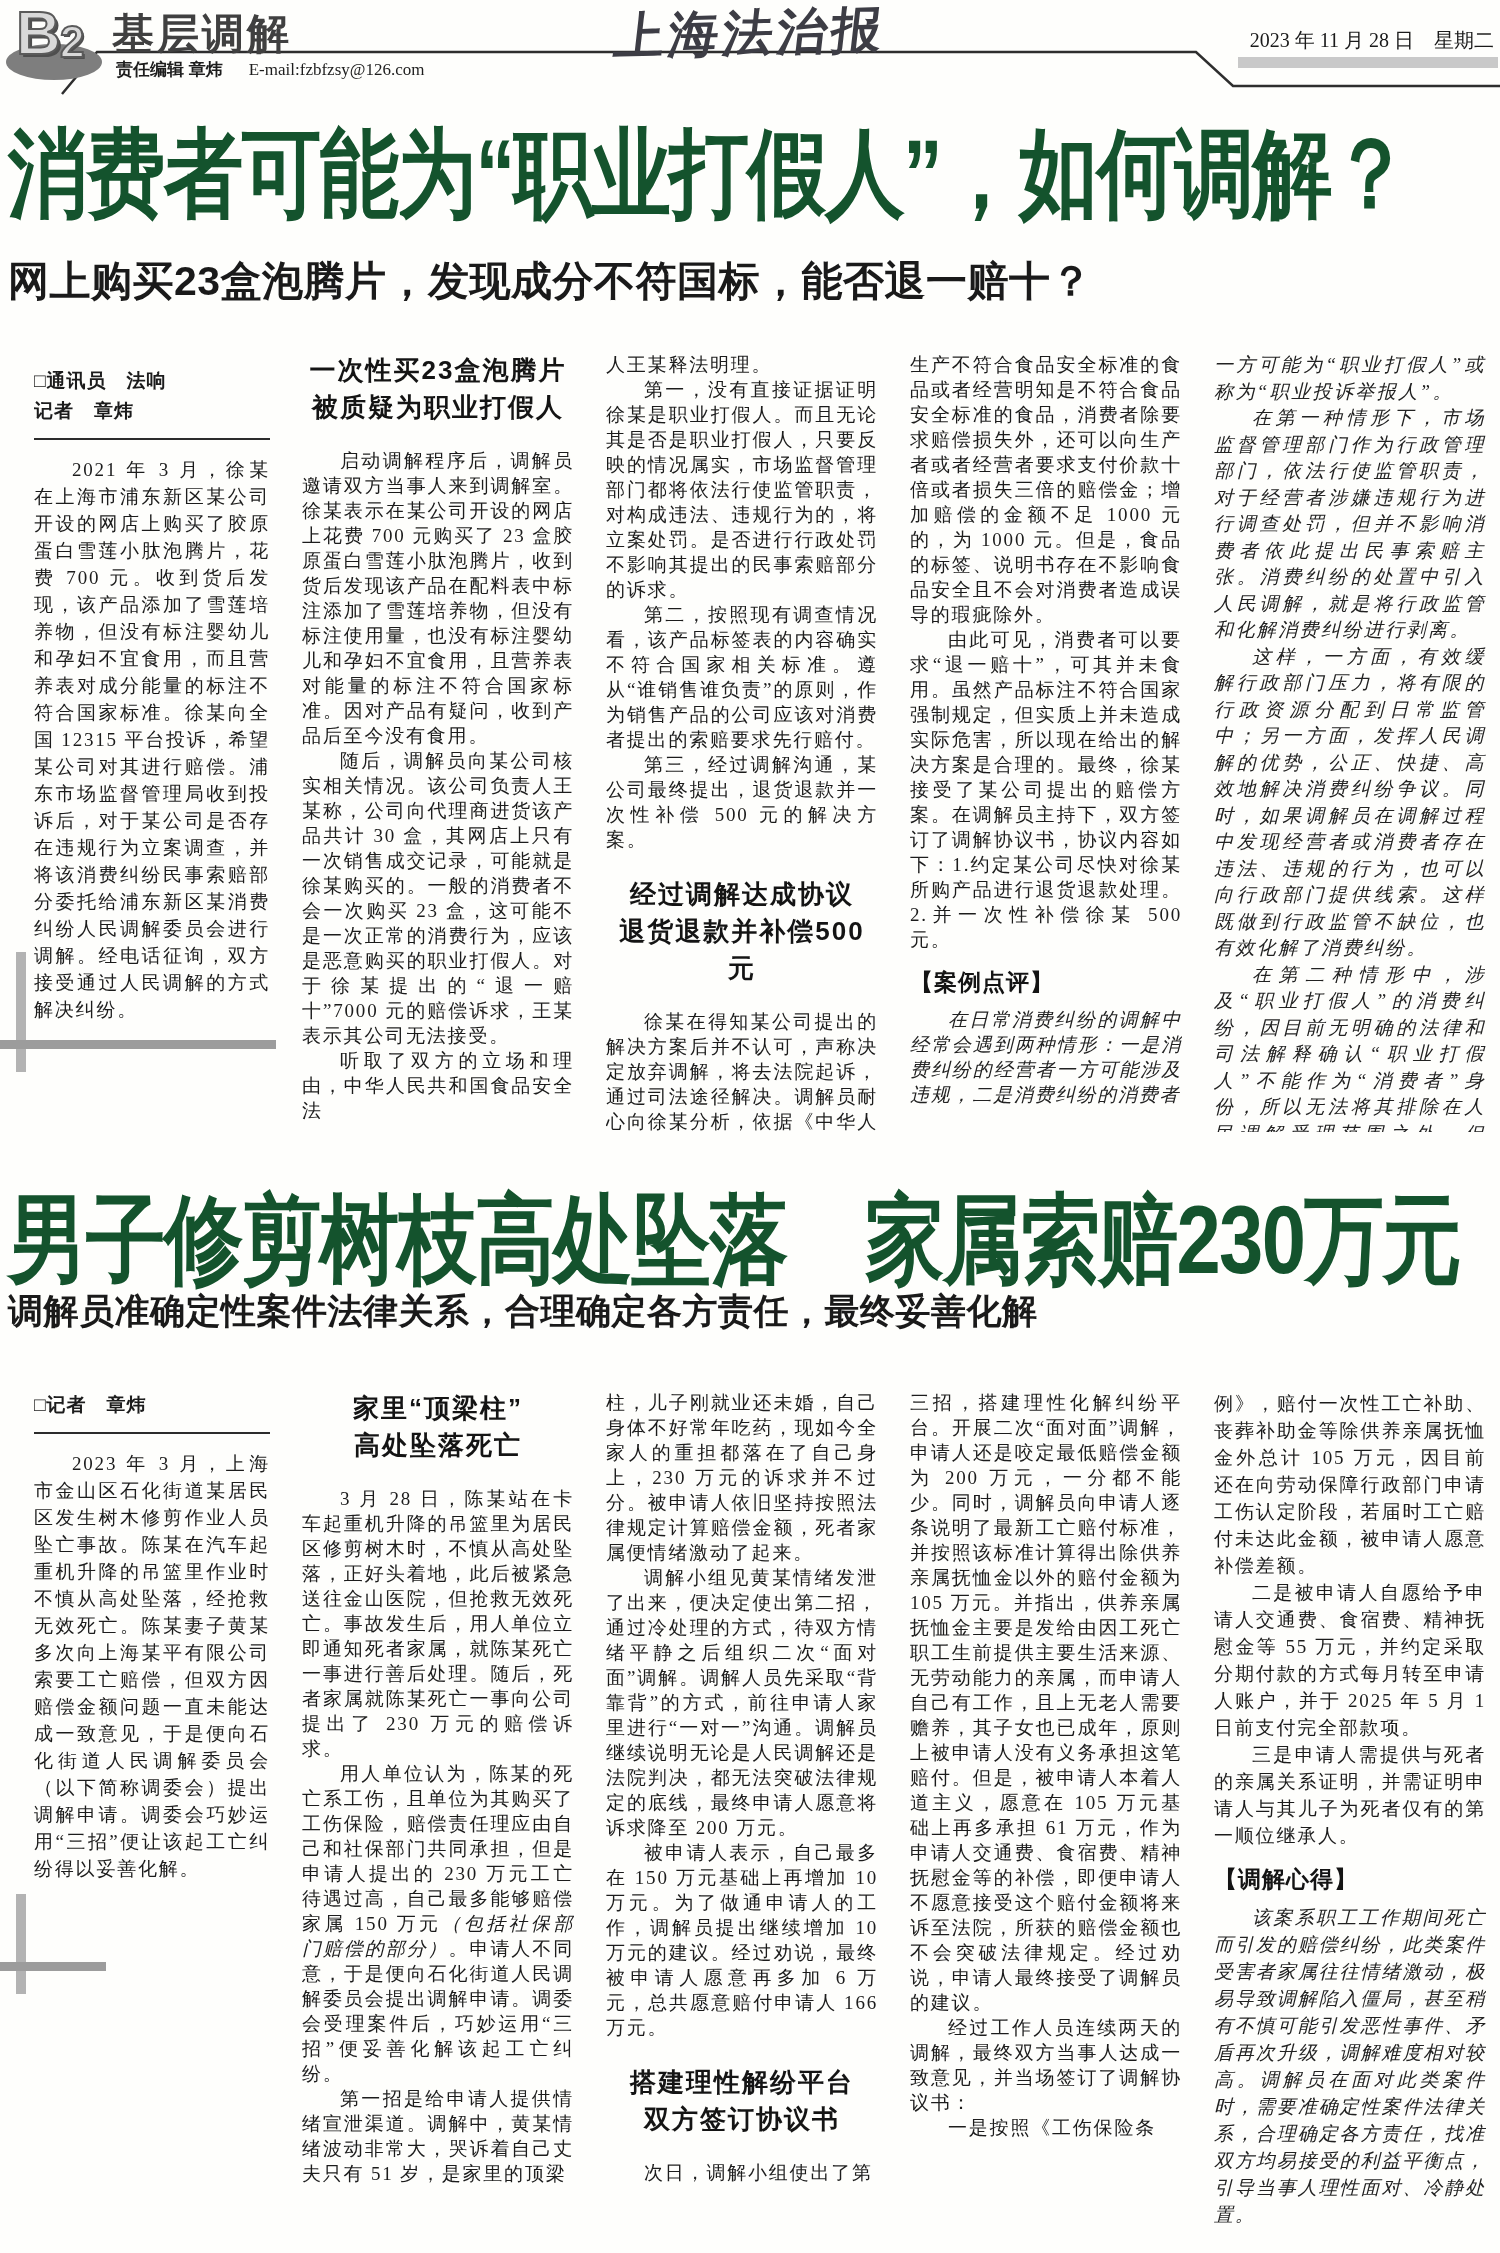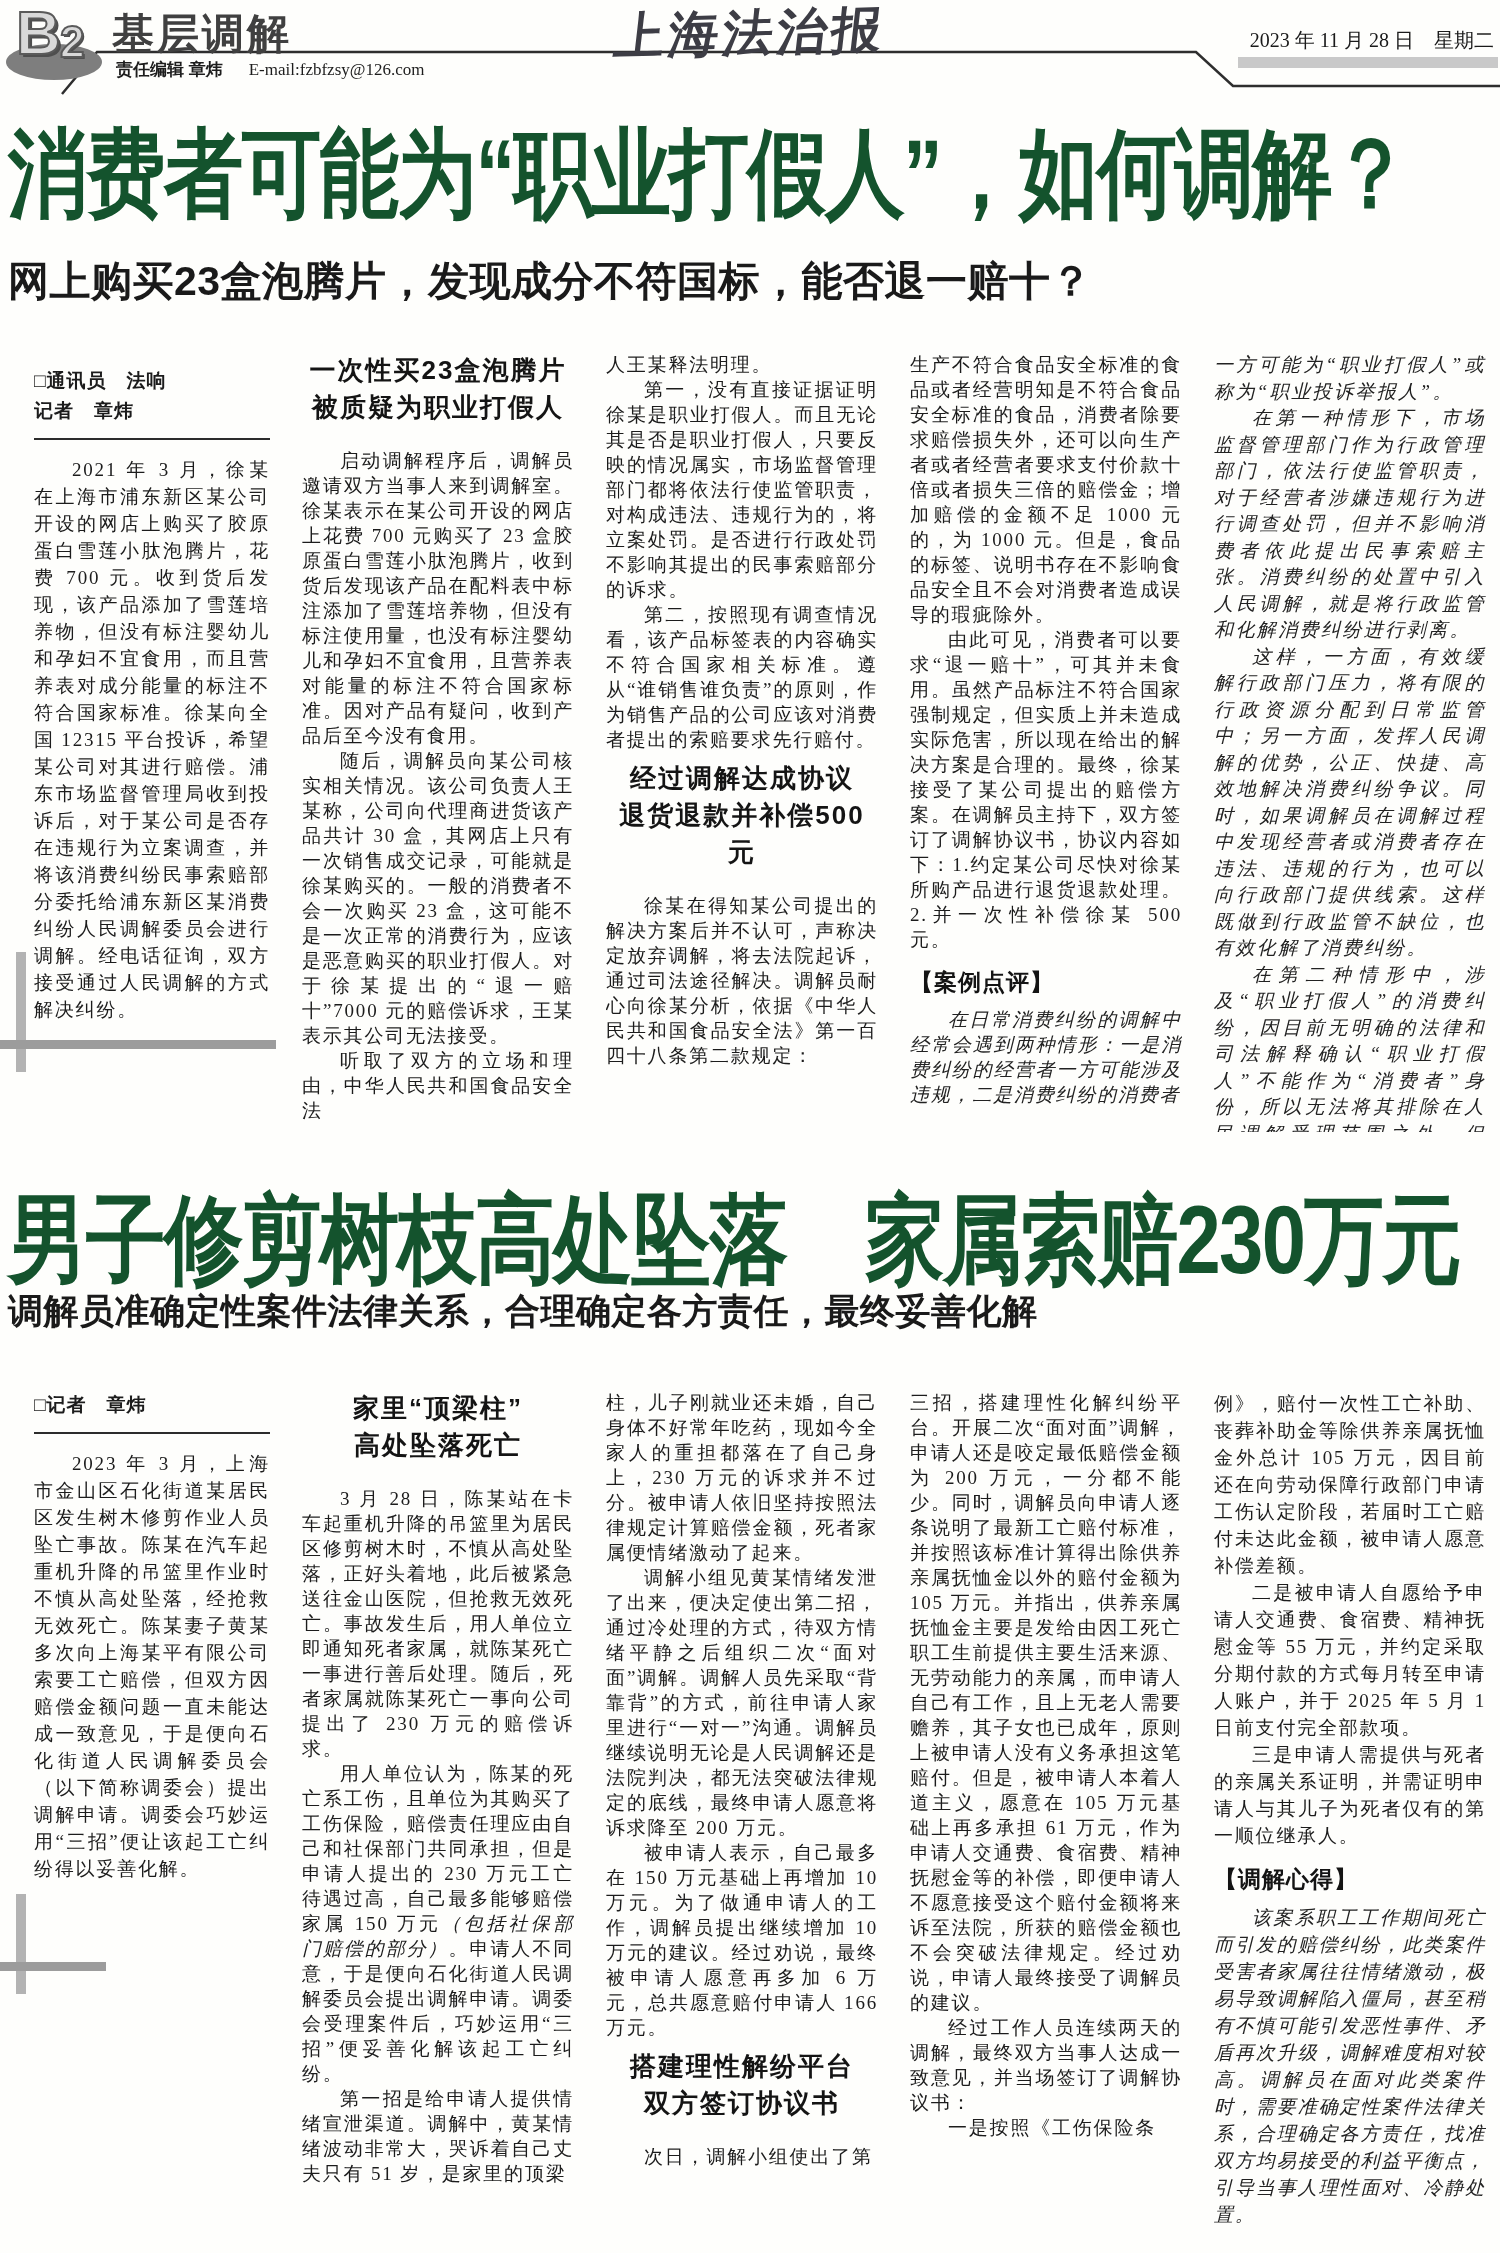--- a/index.html
+++ b/index.html
@@ -47,21 +47,21 @@
        text-align:justify;color:#1c1c1c;}
   .col.lead{width:236px;line-height:27px;}
   .col p{margin:0;text-indent:2em;}
   .col p.cont{text-indent:0;}
   .byl{font-family:"Liberation Sans",sans-serif;font-weight:700;font-size:19px;line-height:30px;letter-spacing:1px;}
   .byl p{text-indent:0;margin:0;}
   .byl-rule{border:none;border-top:2px solid #2c2c2c;margin:12px 0 16px;}
   .pad-top{padding-top:14px;}
   .insub{font-family:"Liberation Sans",sans-serif;font-weight:800;font-size:26px;line-height:37px;
          text-align:center;letter-spacing:2px;color:#141414;margin:0 0 22px;}
-  .insub.mid{margin-top:8px;}
+  .insub.mid{margin-top:24px;}
   .tag{font-family:"Liberation Sans",sans-serif;font-weight:800;font-size:23px;letter-spacing:1px;
        color:#141414;margin:18px 0 12px;text-indent:0 !important;}
   .kai, .kai p{font-family:"Liberation Serif",serif;font-style:italic;color:#222;}
   .kai-col{line-height:26.5px;letter-spacing:2.4px;}
   .cols2 .c5 p{line-height:27px;}
   .kai-inline{font-style:italic;}
 
   
   .fold-v{position:absolute;width:10px;background:#b3b3b3;}
   .fold-h{position:absolute;height:9px;background:#9c9c9c;}
@@ -111,20 +111,21 @@
           <div>被质疑为职业打假人</div>
       </div>
       <p>启动调解程序后，调解员邀请双方当事人来到调解室。徐某表示在某公司开设的网店上花费 700 元购买了 23 盒胶原蛋白雪莲小肽泡腾片，收到货后发现该产品在配料表中标注添加了雪莲培养物，但没有标注使用量，也没有标注婴幼儿和孕妇不宜食用，且营养表对能量的标注不符合国家标准。因对产品有疑问，收到产品后至今没有食用。</p>
       <p>随后，调解员向某公司核实相关情况。该公司负责人王某称，公司向代理商进货该产品共计 30 盒，其网店上只有一次销售成交记录，可能就是徐某购买的。一般的消费者不会一次购买 23 盒，这可能不是一次正常的消费行为，应该是恶意购买的职业打假人。对于徐某提出的“退一赔十”7000 元的赔偿诉求，王某表示其公司无法接受。</p>
       <p>听取了双方的立场和理由，中华人民共和国食品安全法</p>
     </div>
     <div class="col">
       <p class="cont">人王某释法明理。</p>
       <p>第一，没有直接证据证明徐某是职业打假人。而且无论其是否是职业打假人，只要反映的情况属实，市场监督管理部门都将依法行使监管职责，对构成违法、违规行为的，将立案处罚。是否进行行政处罚不影响其提出的民事索赔部分的诉求。</p>
       <p>第二，按照现有调查情况看，该产品标签表的内容确实不符合国家相关标准。遵从“谁销售谁负责”的原则，作为销售产品的公司应该对消费者提出的索赔要求先行赔付。</p>
+      <p>第三，经过调解沟通，某公司最终提出，退货退款并一次性补偿 500 元的解决方案。</p>
       <div class="insub mid">
         <div>经过调解达成协议</div>
           <div>退货退款并补偿500元</div>
       </div>
       <p>徐某在得知某公司提出的解决方案后并不认可，声称决定放弃调解，将去法院起诉，通过司法途径解决。调解员耐心向徐某分析，依据《中华人民共和国食品安全法》第一百四十八条第二款规定：</p>
     </div>
     <div class="col">
       <p class="cont">生产不符合食品安全标准的食品或者经营明知是不符合食品安全标准的食品，消费者除要求赔偿损失外，还可以向生产者或者经营者要求支付价款十倍或者损失三倍的赔偿金；增加赔偿的金额不足 1000 元的，为 1000 元。但是，食品的标签、说明书存在不影响食品安全且不会对消费者造成误导的瑕疵除外。</p>
       <p>由此可见，消费者可以要求“退一赔十”，可其并未食用。虽然产品标注不符合国家强制规定，但实质上并未造成实际危害，所以现在给出的解决方案是合理的。最终，徐某接受了某公司提出的赔偿方案。在调解员主持下，双方签订了调解协议书，协议内容如下：1.约定某公司尽快对徐某所购产品进行退货退款处理。2.并一次性补偿徐某 500 元。</p>
       <div class="tag">【案例点评】</div>

